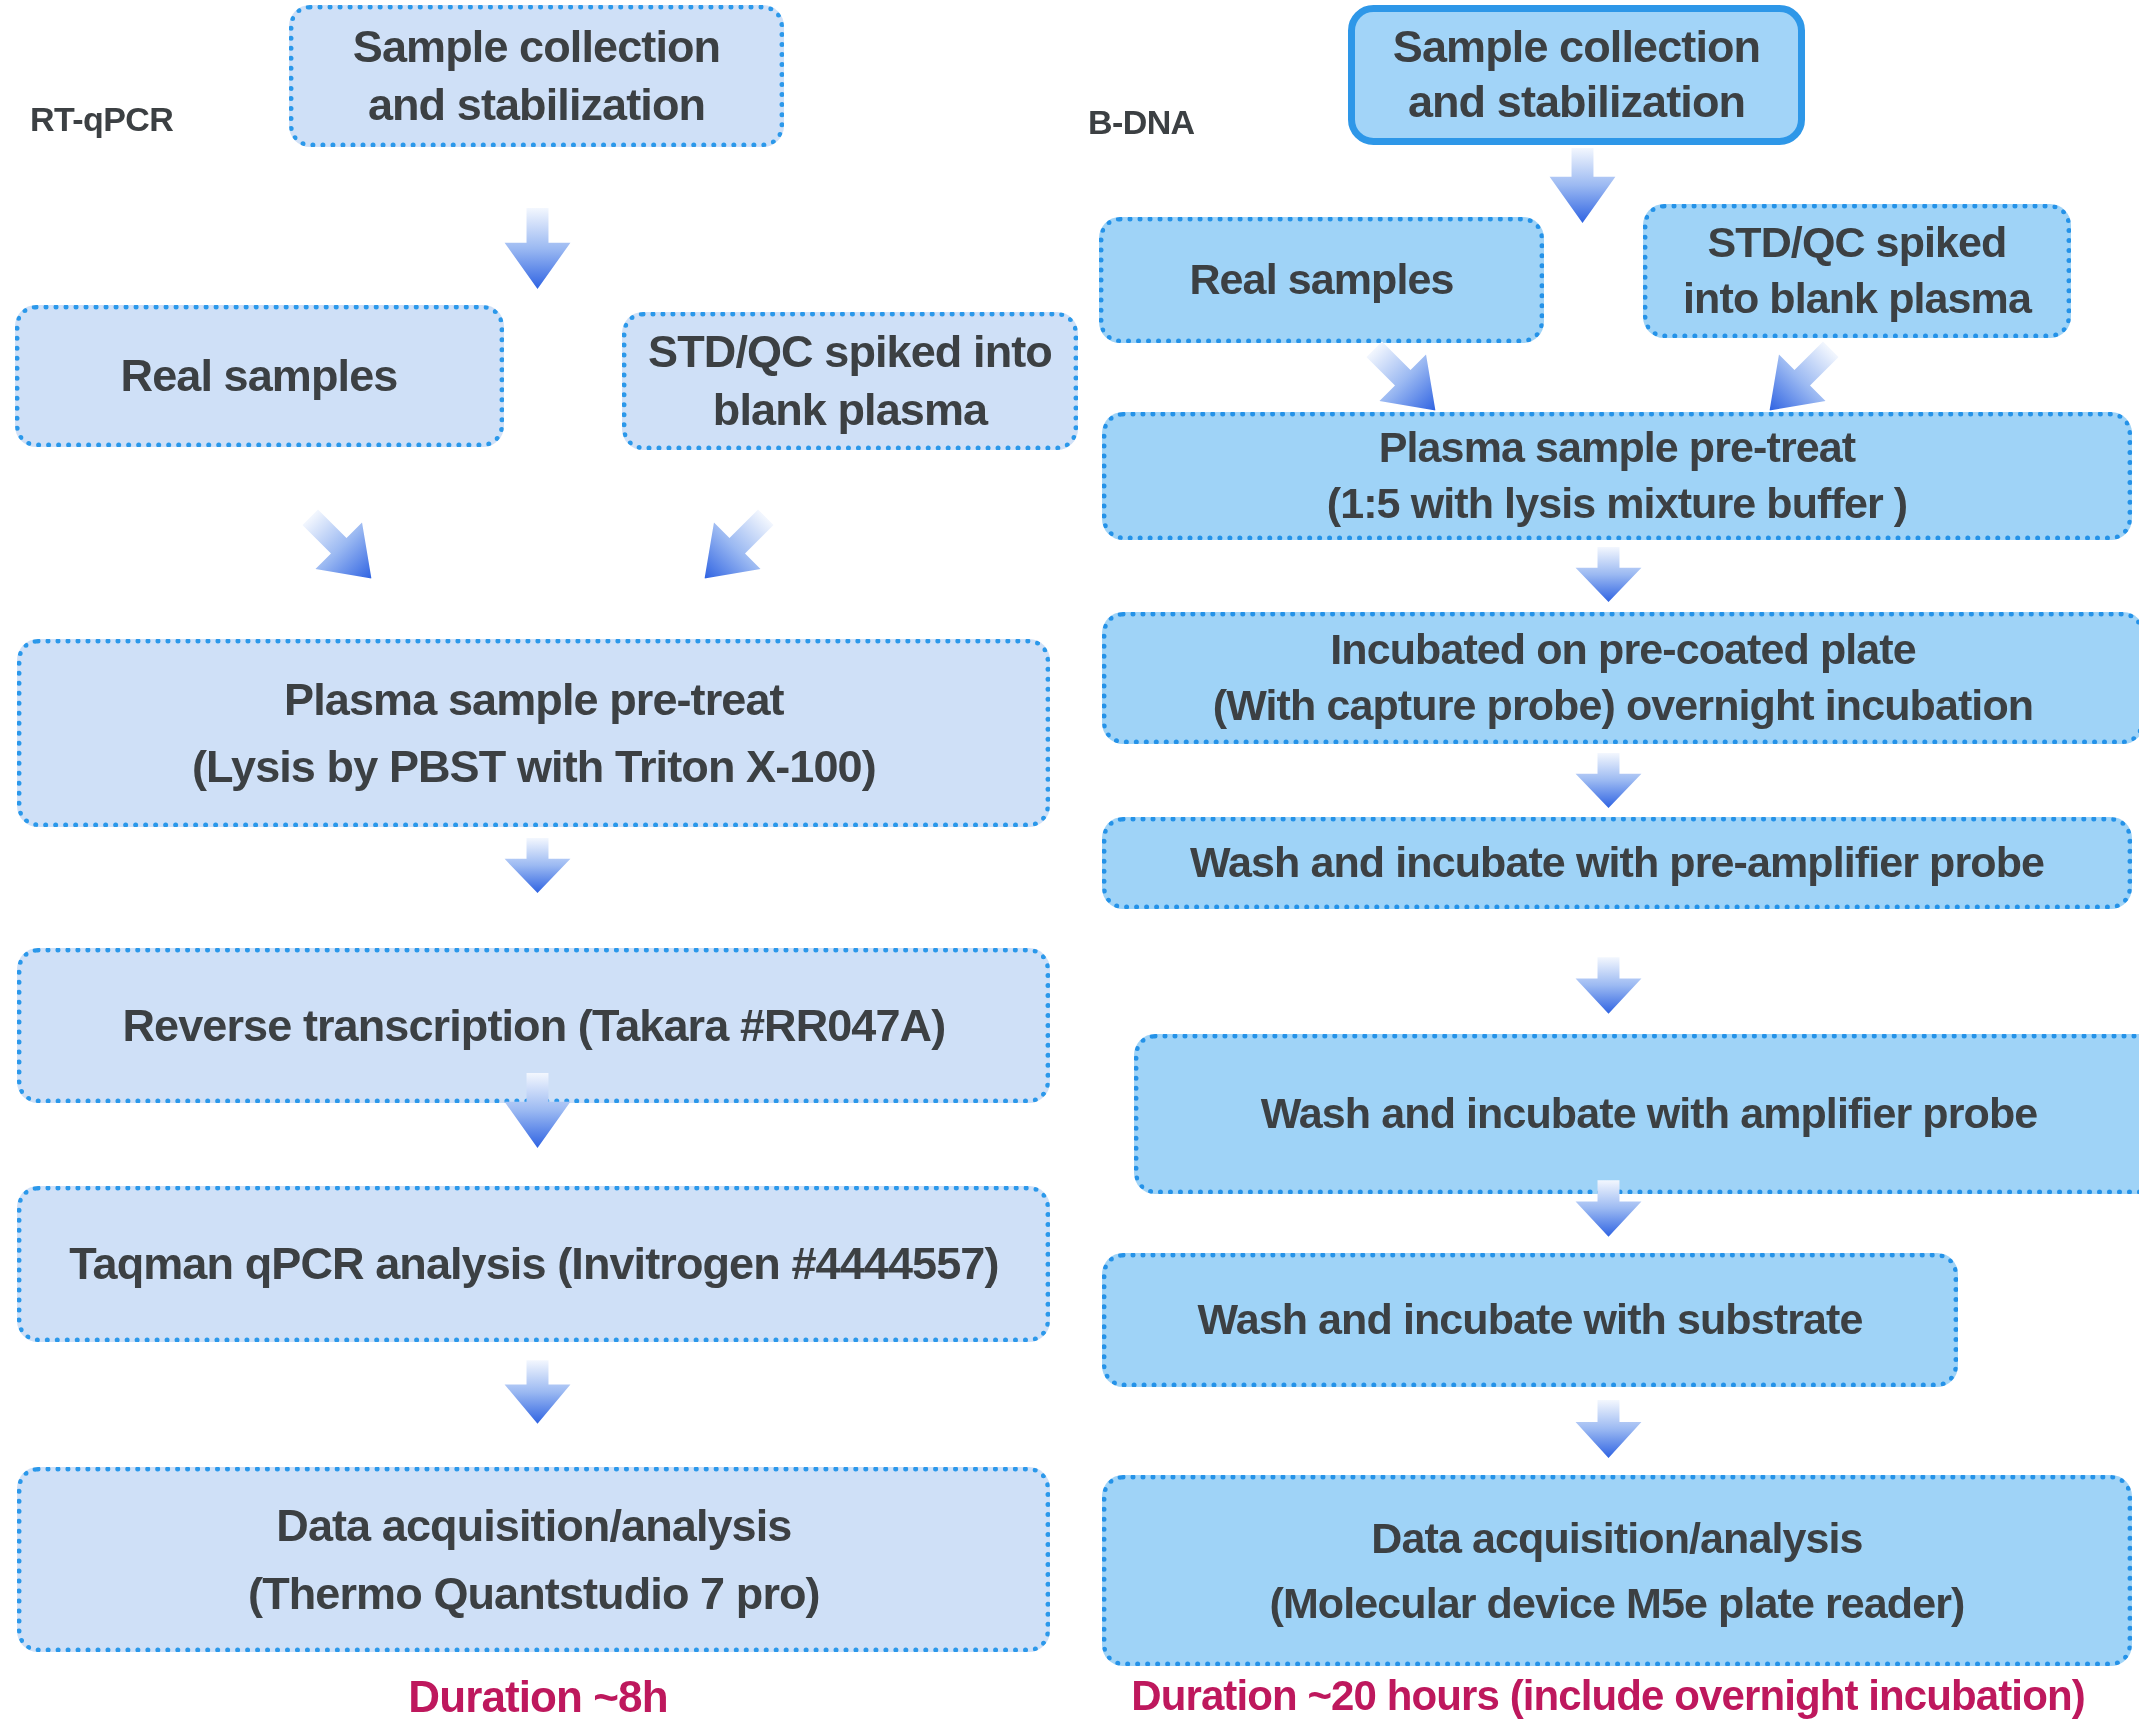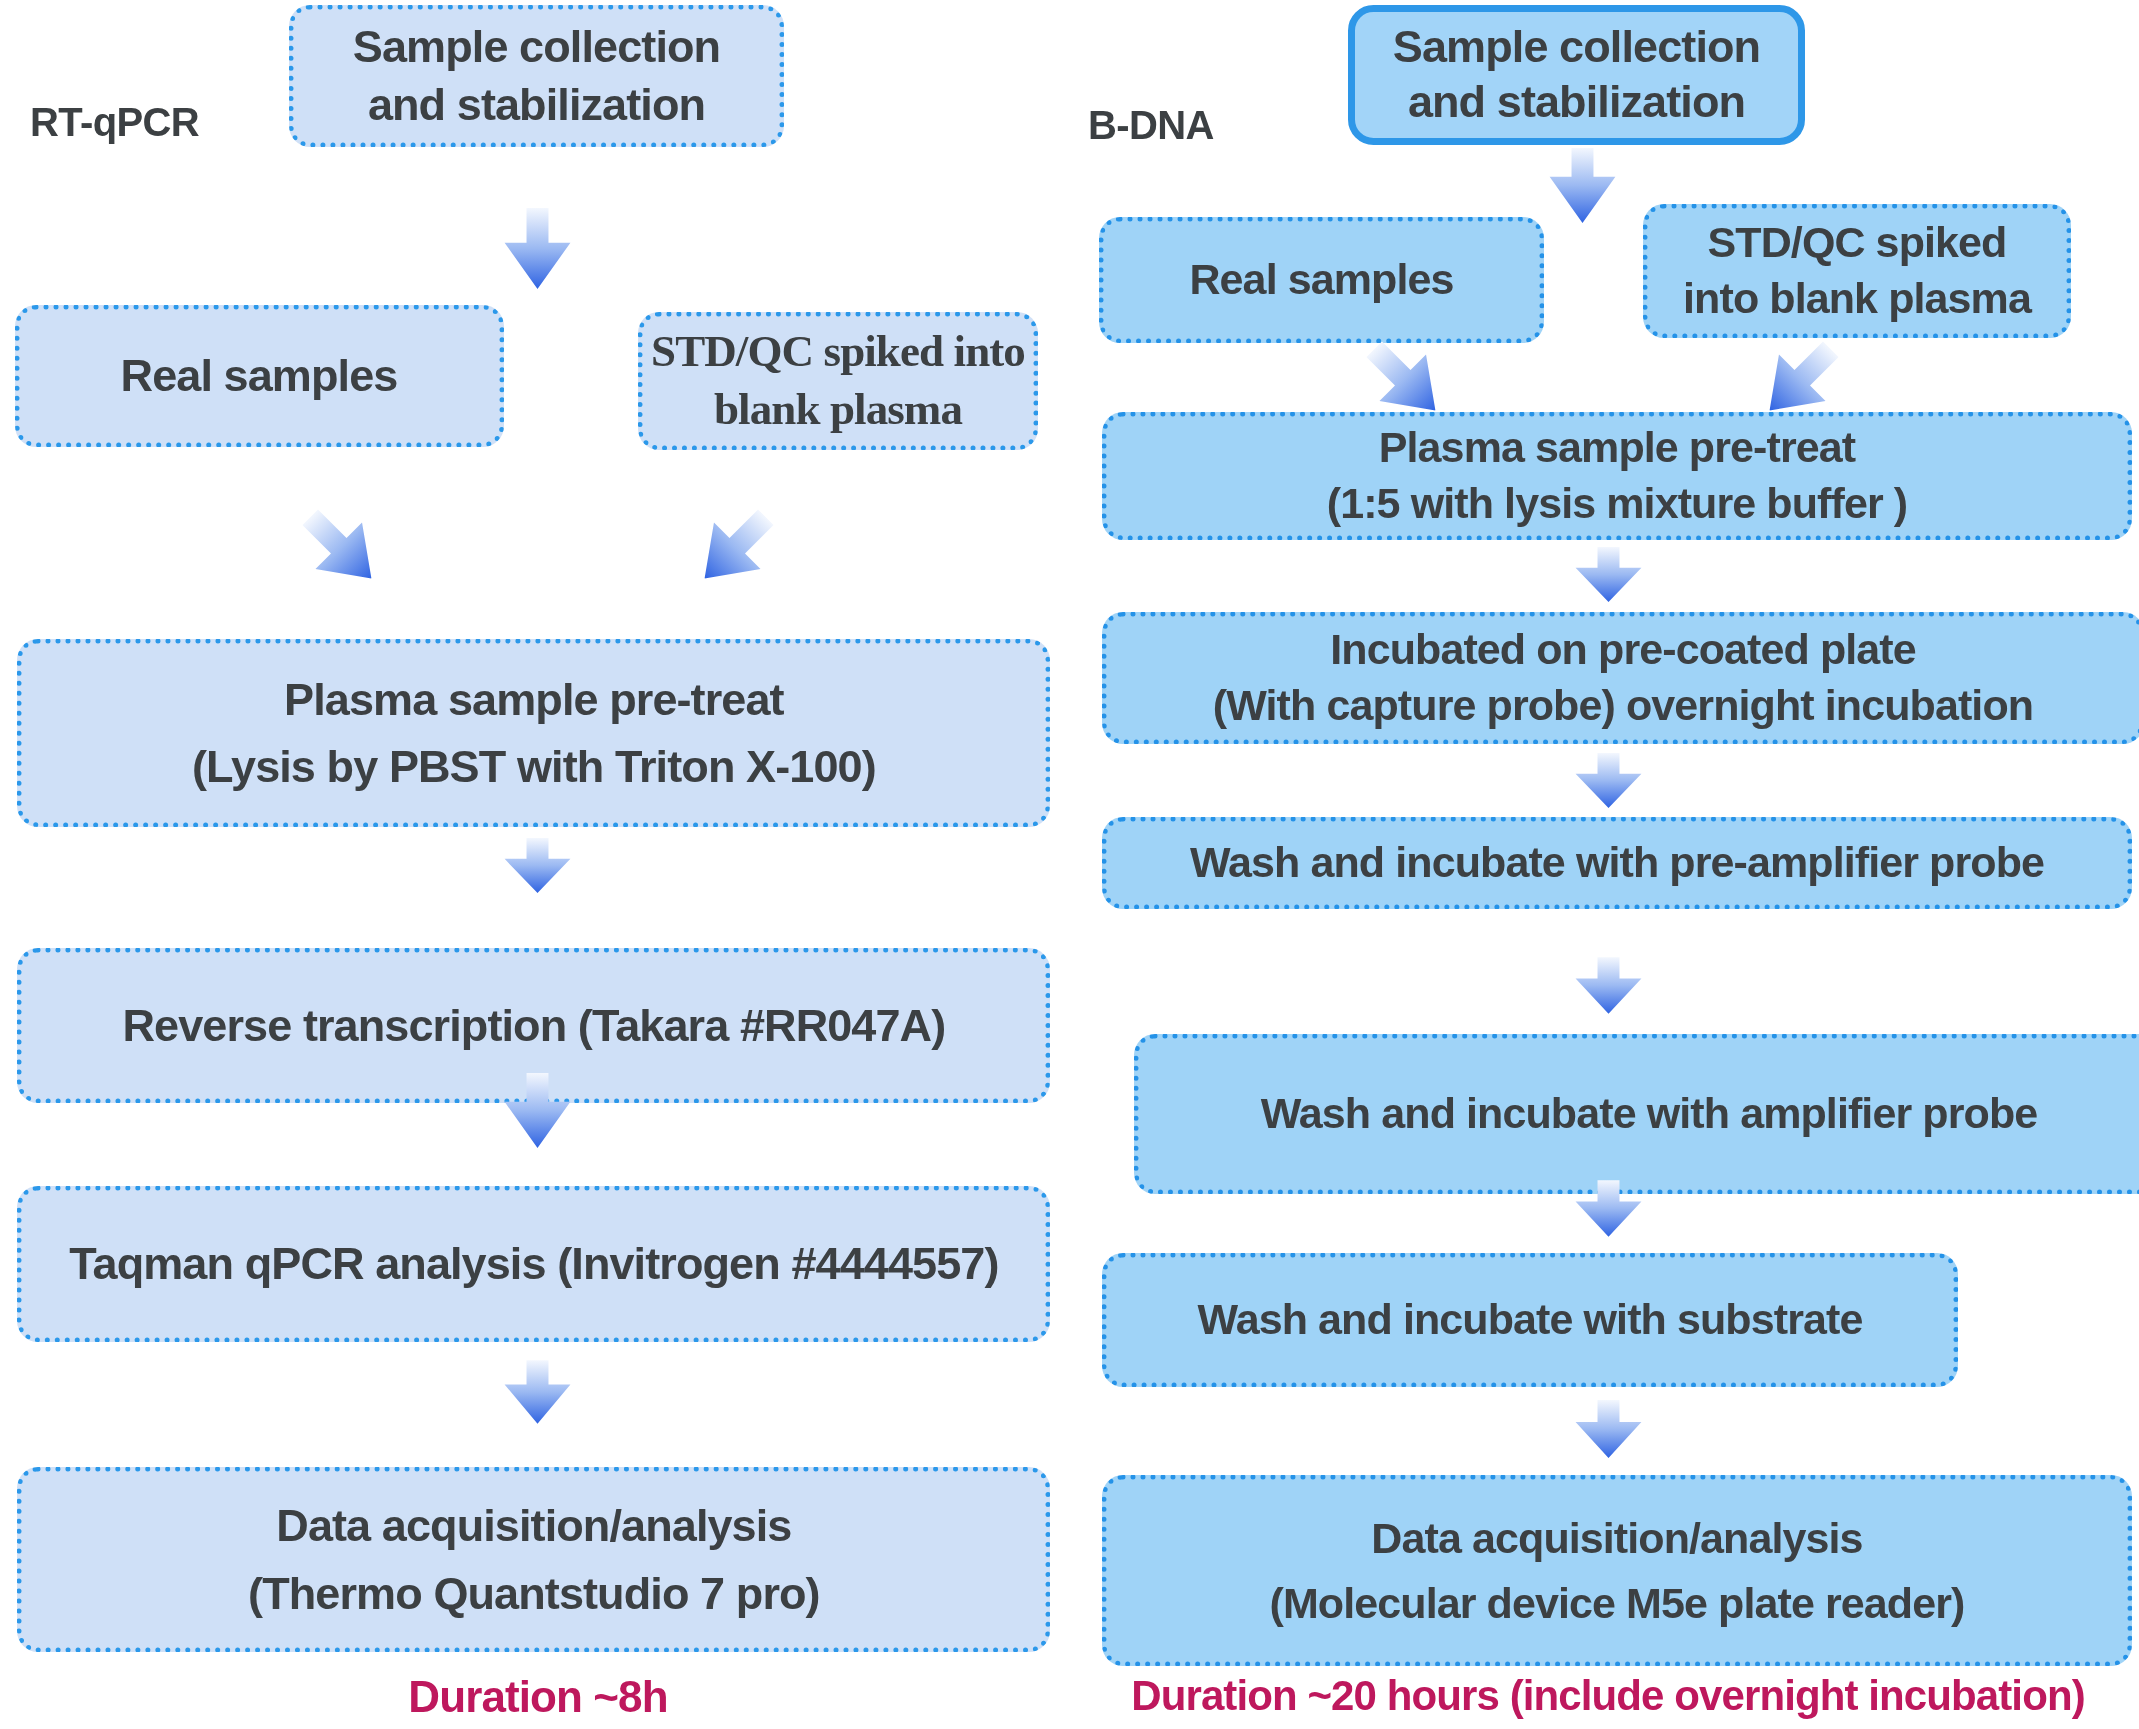--- a/index.html
+++ b/index.html
@@ -5,21 +5,21 @@
   html,body{margin:0;padding:0;background:#ffffff;}
   .canvas{
     position:relative;
     width:2140px;height:1729px;
     background:#ffffff;
     font-family:"Liberation Sans", sans-serif;
     overflow:hidden;
   }
   .col-label{
     position:absolute;
-    font-size:40px;font-weight:bold;color:#3c4043;
+    font-size:34px;font-weight:bold;color:#3c4043;
     letter-spacing:-0.6px;white-space:nowrap;
   }
   .box{
     position:absolute;
     display:flex;flex-direction:column;justify-content:center;align-items:center;
     text-align:center;
     font-weight:bold;color:#3c4043;
     letter-spacing:-0.9px;
     border-radius:21px;
     box-sizing:border-box;
@@ -77,21 +77,21 @@
               <stop offset="1" stop-color="#2f63e2"></stop>
             </linearGradient>
           </defs>
           <path d="M39 0 H77 V60 H115 L58 140 L1 60 H39 Z" fill="url(#ag0)"></path>
         </svg></div>
 
     <div class="box" style="left:14.5px;top:305px;width:489px;height:142px;">
       <span>Real samples</span>
     </div>
 
-    <div class="box" style="left:638px;top:312px;width:400px;height:138px;font-family:Liberation Serif, serif;">
+    <div class="box" style="left:622px;top:312px;width:456px;height:138px;">
       <span>STD/QC spiked into</span>
       <span>blank plasma</span>
     </div>
 
     <div class="arrow rot-se" style="left:308px;top:504px;"><svg width="67" height="87" viewBox="0 0 116 150" xmlns="http://www.w3.org/2000/svg">
           <defs>
             <linearGradient id="ag1" x1="0" y1="0" x2="0" y2="1">
               <stop offset="0" stop-color="#f3f7fe"></stop>
               <stop offset="0.5" stop-color="#9bb9f2"></stop>
               <stop offset="1" stop-color="#2f63e2"></stop>

